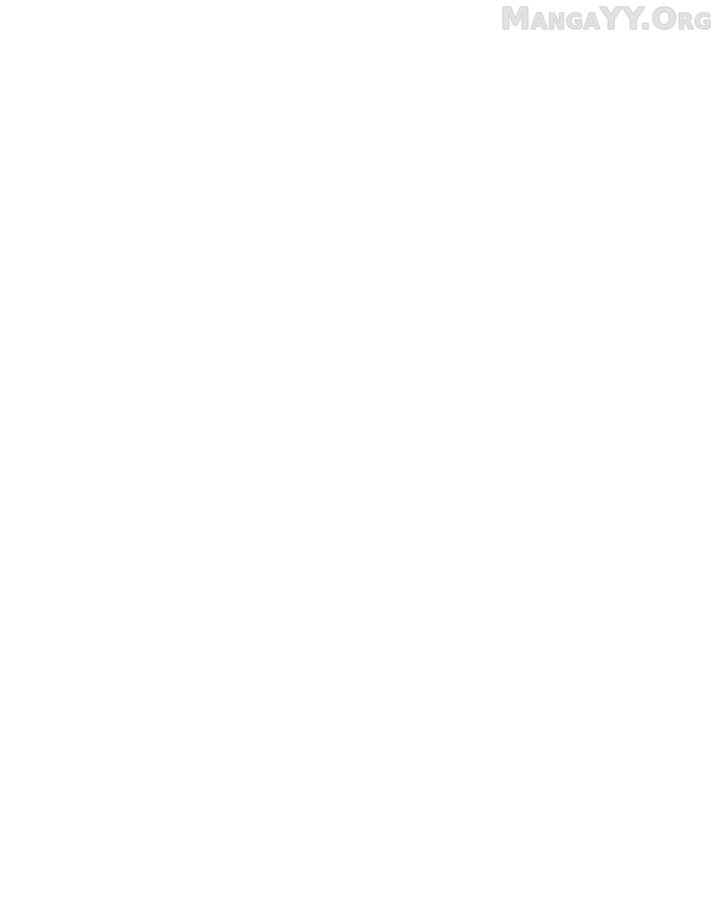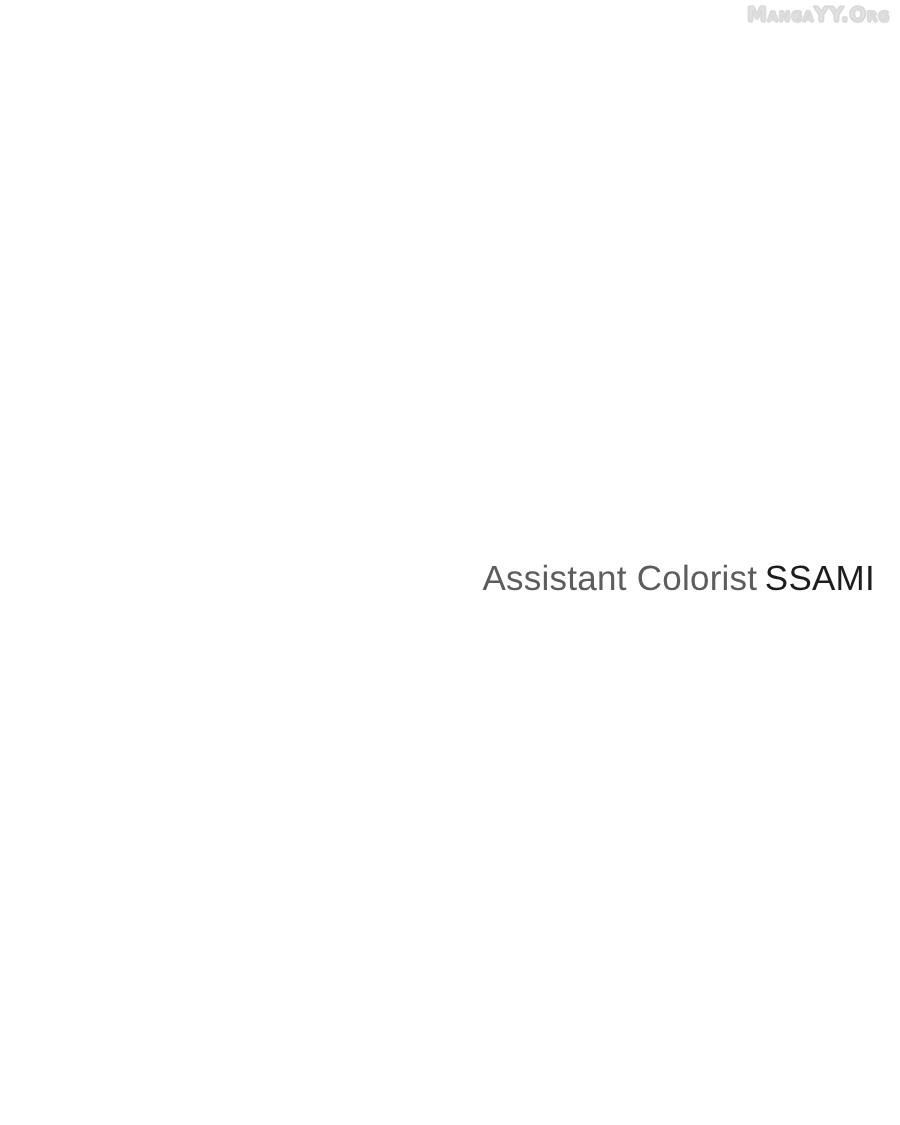--- a/index.html
+++ b/index.html
@@ -22,21 +22,21 @@
     height: 900px;
     background: #ffffff;
   }
 
   
   .watermark {
     position: absolute;
     top: 4px;
     right: 8px;
     font-family: "DejaVu Sans", sans-serif;
-    font-size: 16px;
+    font-size: 30px;
     font-weight: 700;
     letter-spacing: 0.5px;
     line-height: 1;
     font-variant: small-caps;
     text-transform: capitalize;
     color: transparent;
     -webkit-text-stroke: 1px #d8d8d8;
     text-shadow:
       -1px 0 0 #e2e2e2,
        1px 0 0 #e2e2e2,
@@ -88,19 +88,16 @@
 </head>
 <body>
 
 <div class="page">
 
   <div class="watermark">MangaYY.Org</div>
 
   <div class="credits-block">
 
 
-    <div class="credit-line">
-      <span class="credit-role">Assistant Colorist</span><span class="credit-name">SSAMI</span>
-    </div>
 
   </div>
 
 </div>
 
 </body></html>

